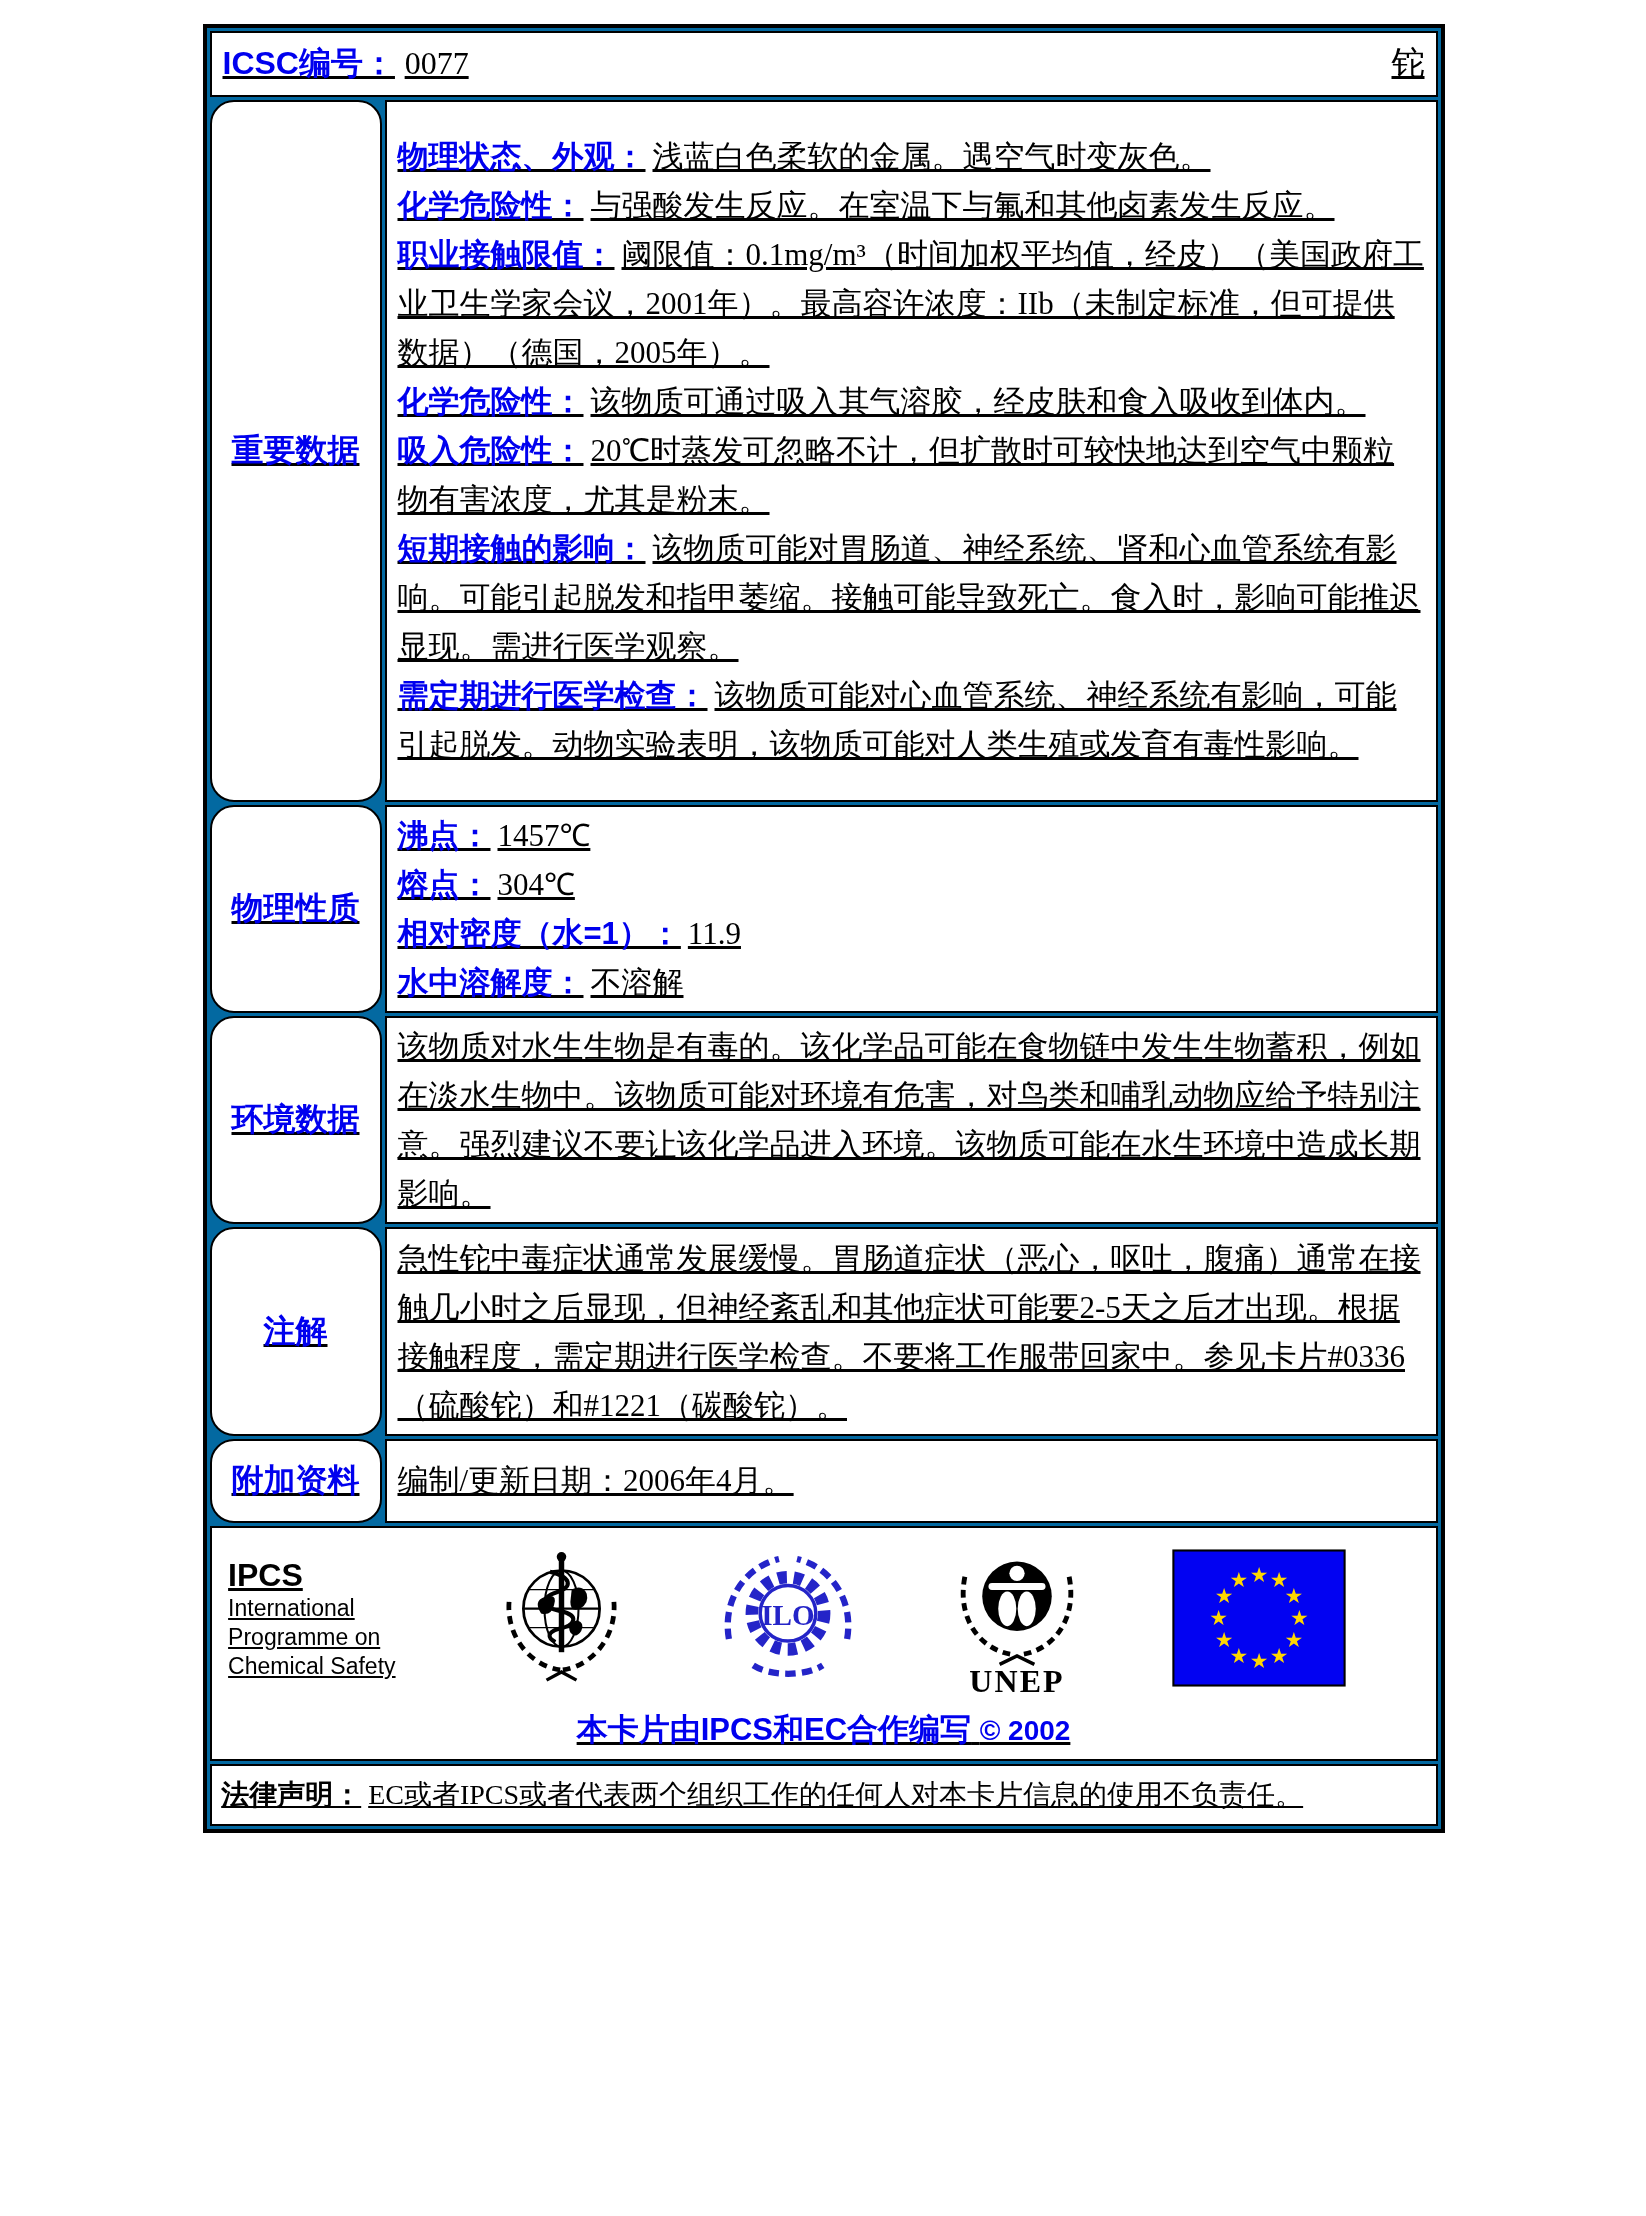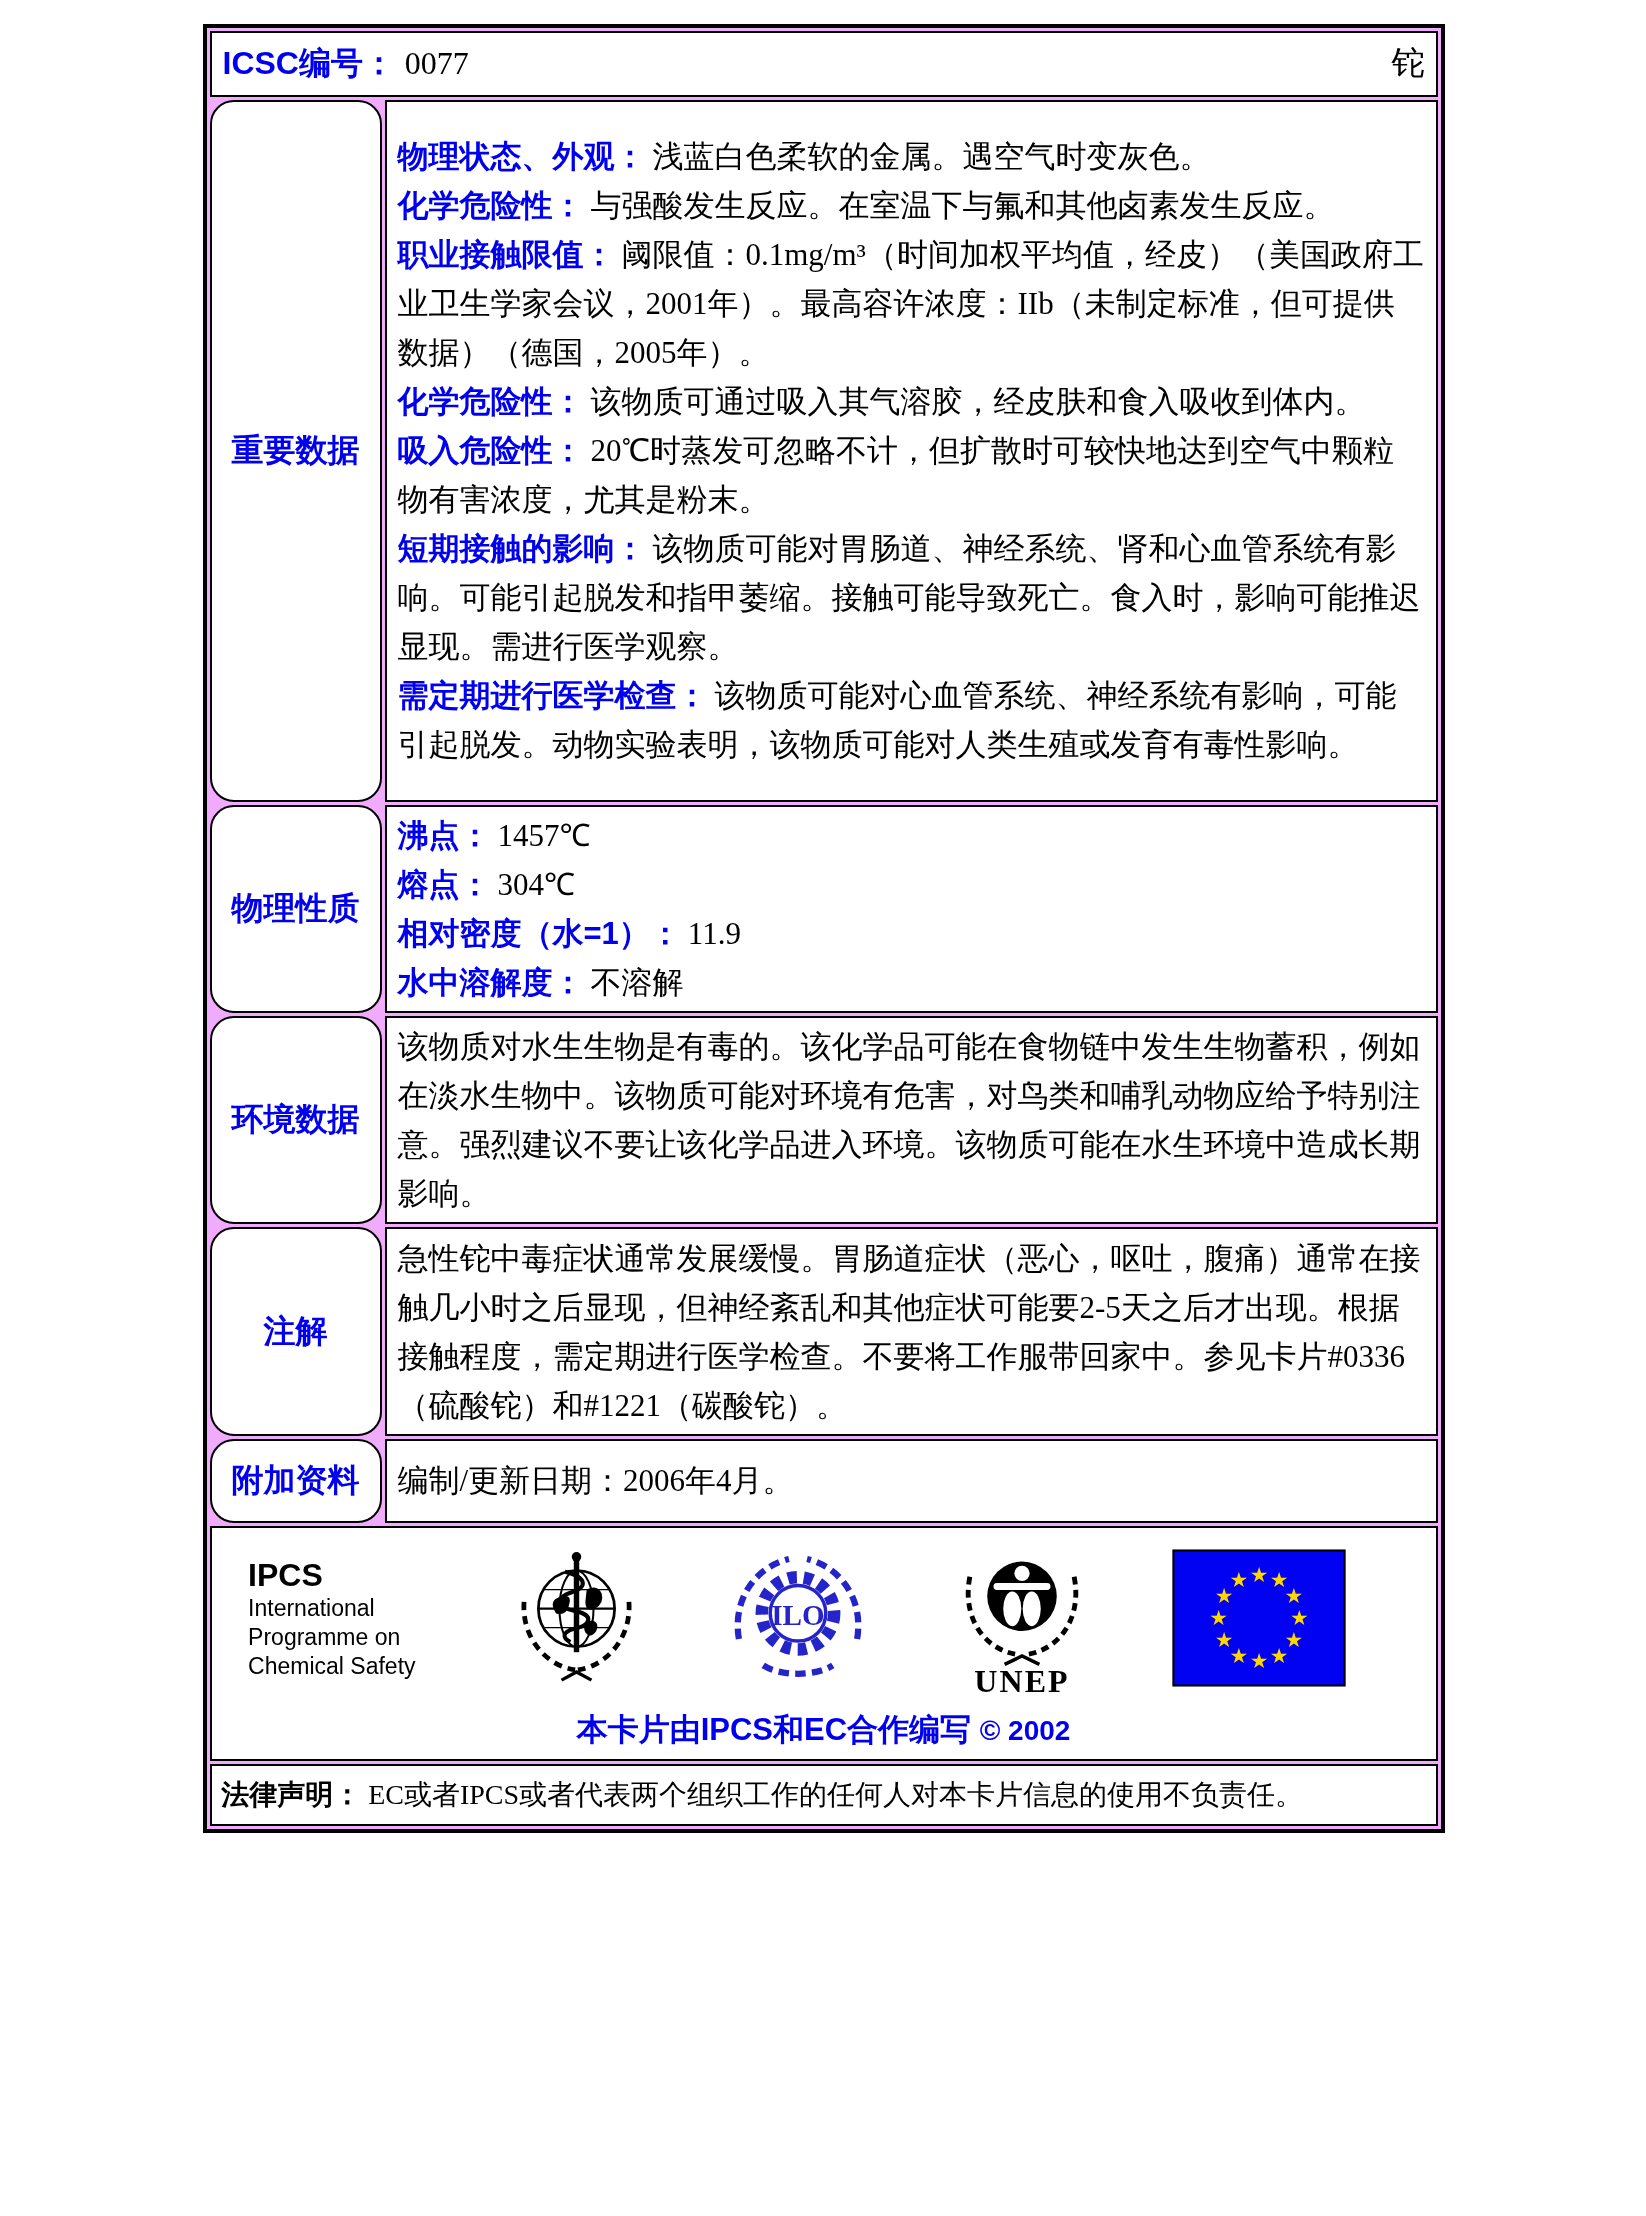--- a/index.html
+++ b/index.html
@@ -19,21 +19,22 @@
     letter-spacing: 11px;
     font-family: "Liberation Serif", serif;
   }
   table.card {
     width: 1242px;
     margin: 23.6px auto 0 auto;
     border: 4.9px solid #000;
     border-collapse: separate;
     border-spacing: 3.5px;
     table-layout: fixed;
-    background: #f0abfc;
+    background: #0369a1;
+    text-decoration: underline;
   }
   td { border: 2.1px solid #000; vertical-align: middle; background: #fff; }
   td.label-cell {
     text-align: center;
     color: #0000ee;
     font-weight: bold;
     font-family: "Liberation Sans", sans-serif;
     font-size: 32px;
     padding: 2.8px;
     border-radius: 24px;
@@ -65,21 +66,21 @@
   }
   .hdr-left .head { padding-right: 9.7px; }
   .chem-name { font-size: 33px; }
   .logos-wrap { padding: 1.4px 0; }
   .logos-row {
     display: flex;
     align-items: center;
     justify-content: space-between;
     padding: 2.8px 78px 0 5.6px;
   }
-  .ipcs-block { width: 179px; font-family: "Liberation Sans", sans-serif; margin-left: 20px; }
+  .ipcs-block { width: 179px; font-family: "Liberation Sans", sans-serif; }
   .ipcs-title { font-size: 32px; font-weight: bold; line-height: 38px; }
   .ipcs-sub { font-size: 23px; line-height: 29px; }
   .caption-line {
     text-align: center;
     color: #0000ee;
     font-weight: bold;
     font-family: "Liberation Sans", sans-serif;
     font-size: 31px;
     margin-top: 2.8px;
   }

